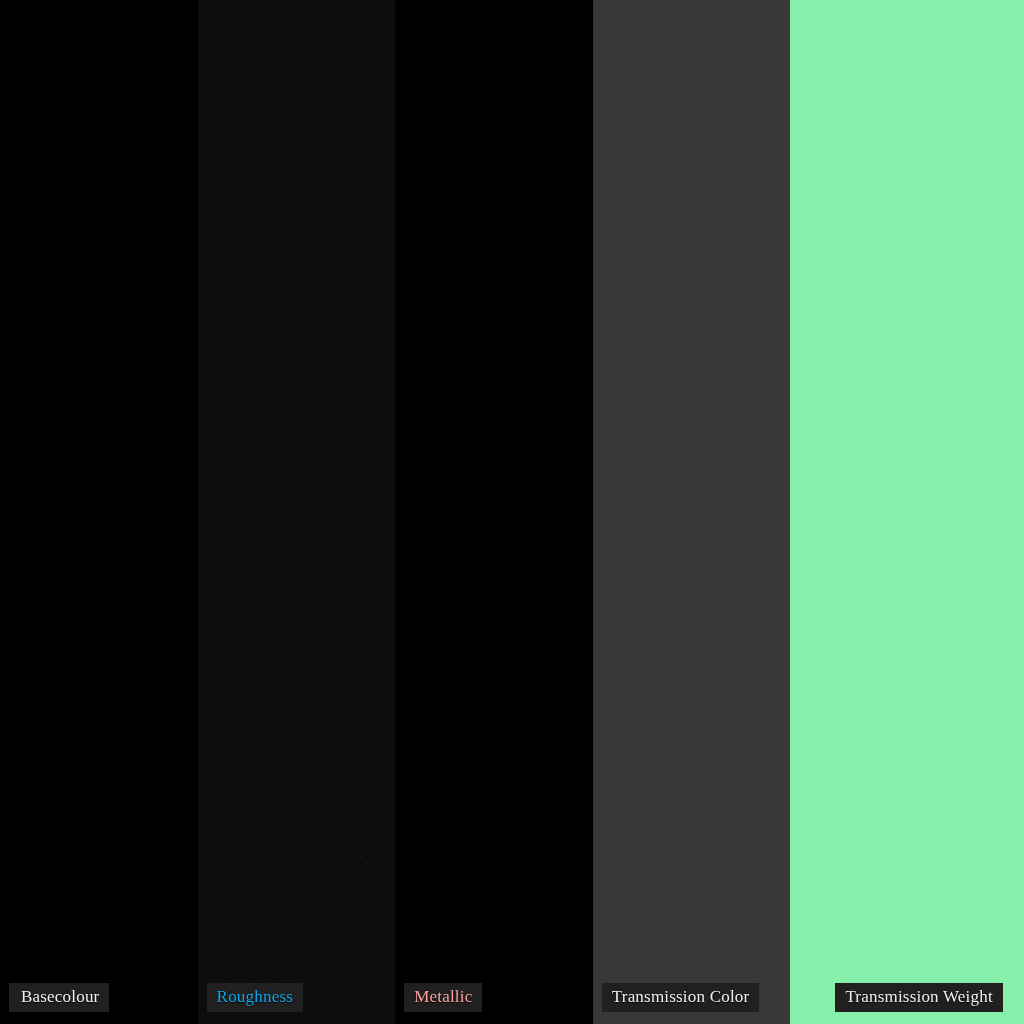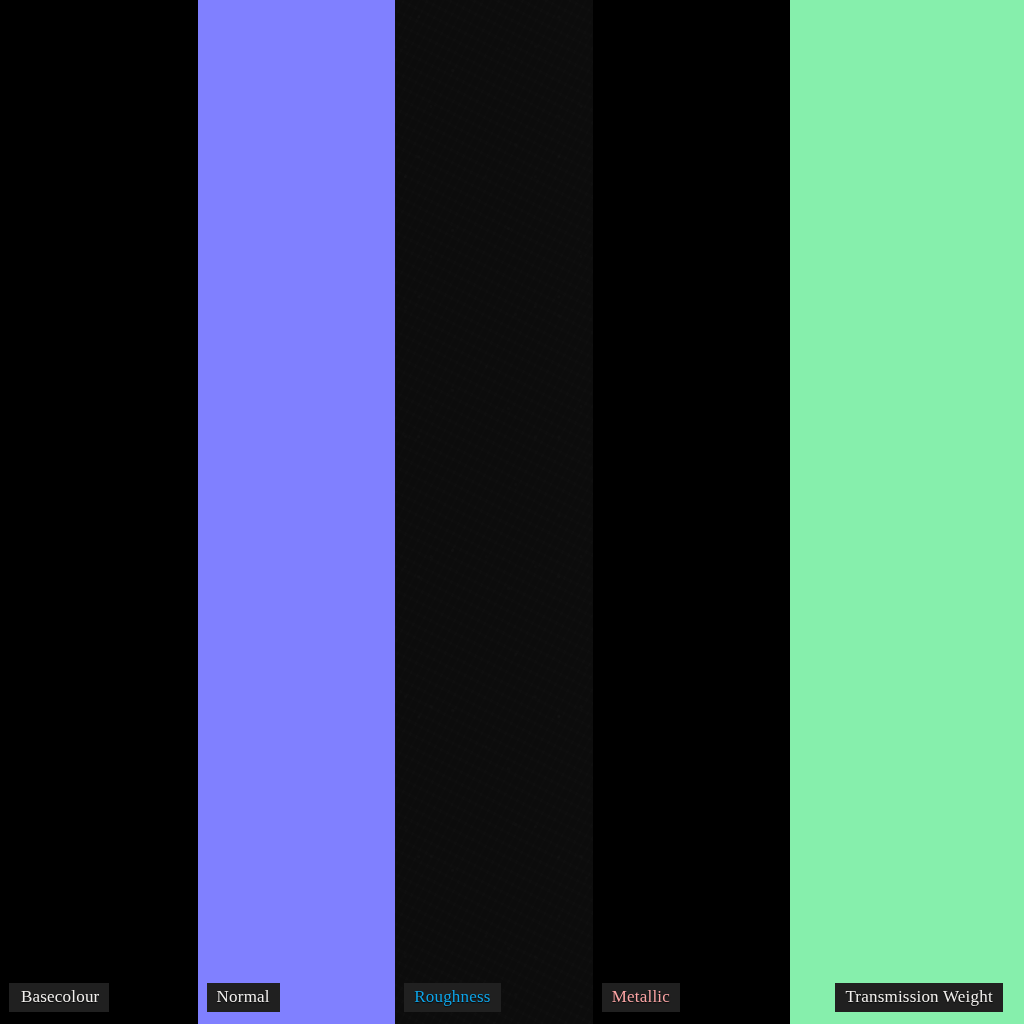--- a/index.html
+++ b/index.html
@@ -77,30 +77,30 @@
 </style>
 </head>
 <body>
 
 <div id="channel-strip">
 
   <div class="channel-column channel-swatch" style="background-color: rgb(0, 0, 0);">
     <div class="channel-label" style="background-color: rgb(32, 32, 32); color: rgb(242, 240, 238); padding-left: 12px;">Basecolour</div>
   </div>
 
-  <div class="channel-column channel-swatch" style="background-color: rgb(128, 128, 255);">
-    <div class="channel-label" style="background-color: rgb(32, 32, 32); color: rgb(242, 240, 238);">Normal</div>
-  </div>
 
   <div class="channel-column channel-swatch channel-swatch-noise" style="background-color: rgb(12, 12, 12);">
     <div class="channel-label" style="background-color: rgb(32, 32, 32); color: #0ea5e9;">Roughness</div>
   </div>
 
   <div class="channel-column channel-swatch" style="background-color: rgb(0, 0, 0);">
     <div class="channel-label" style="background-color: rgb(32, 32, 32); color: #fca5a5;">Metallic</div>
   </div>
 
+  <div class="channel-column channel-swatch" style="background-color: rgb(56, 56, 56);">
+    <div class="channel-label" style="background-color: rgb(32, 32, 32); color: rgb(242, 240, 238);">Transmission Color</div>
+  </div>
 
   <div class="channel-column channel-swatch" style="background-color: #86efac; padding-left: 36px;">
     <div class="channel-label" style="background-color: rgb(32, 32, 32); color: rgb(242, 240, 238);">Transmission Weight</div>
   </div>
 
 </div>
 
 </body></html>

